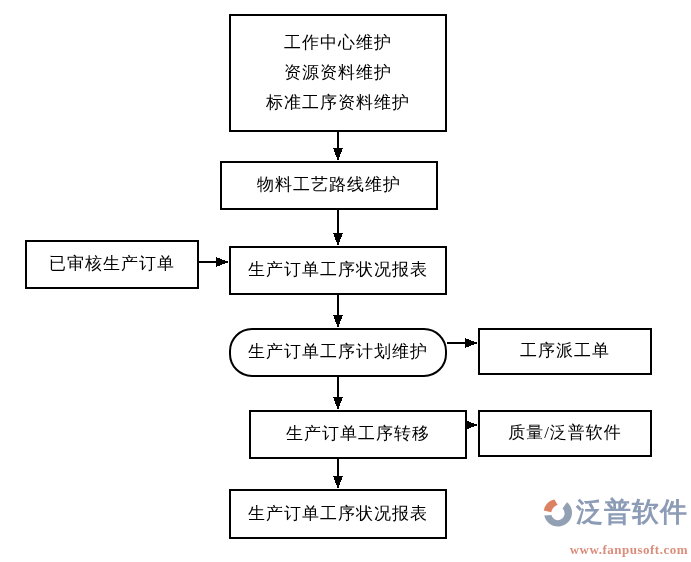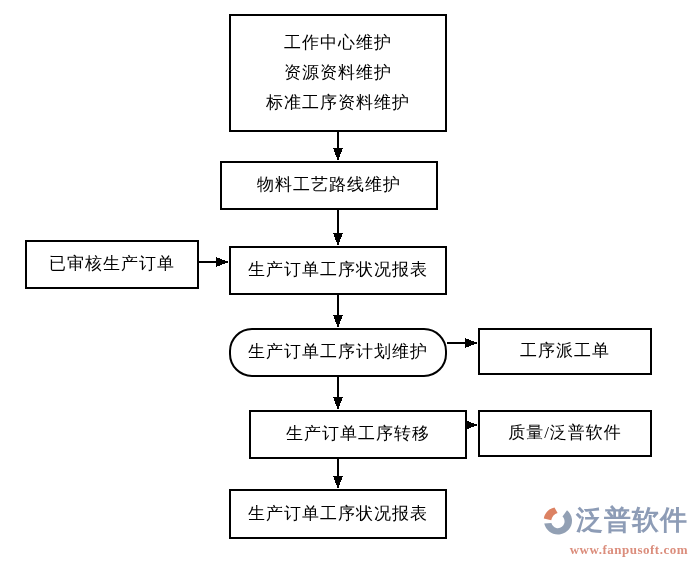--- a/index.html
+++ b/index.html
@@ -65,21 +65,21 @@
     color: #8d9cb6;
     letter-spacing: 1px;
     line-height: 1;
     font-family: "Liberation Serif", "DejaVu Serif", serif;
   }
   .logo-url {
     font-size: 13px;
     font-weight: bold;
     color: #db8d7c;
     letter-spacing: 0.5px;
-    margin-top: 8px;
+    margin-top: 16px;
     line-height: 1.1;
     font-family: "Liberation Serif", "DejaVu Serif", serif;
   }
 </style>
 </head>
 <body>
 
 <div class="canvas">
 
   <svg class="connectors" width="691" height="562" viewBox="0 0 691 562" shape-rendering="crispEdges">

